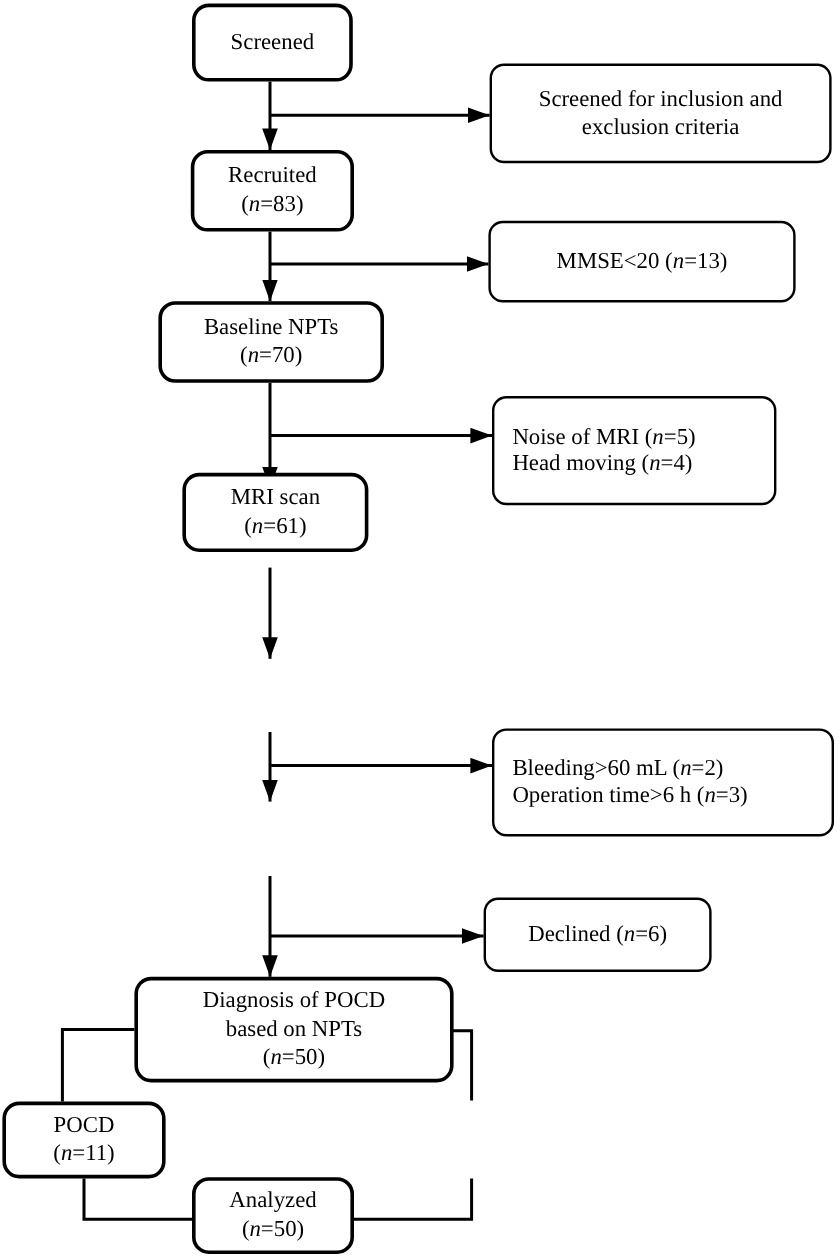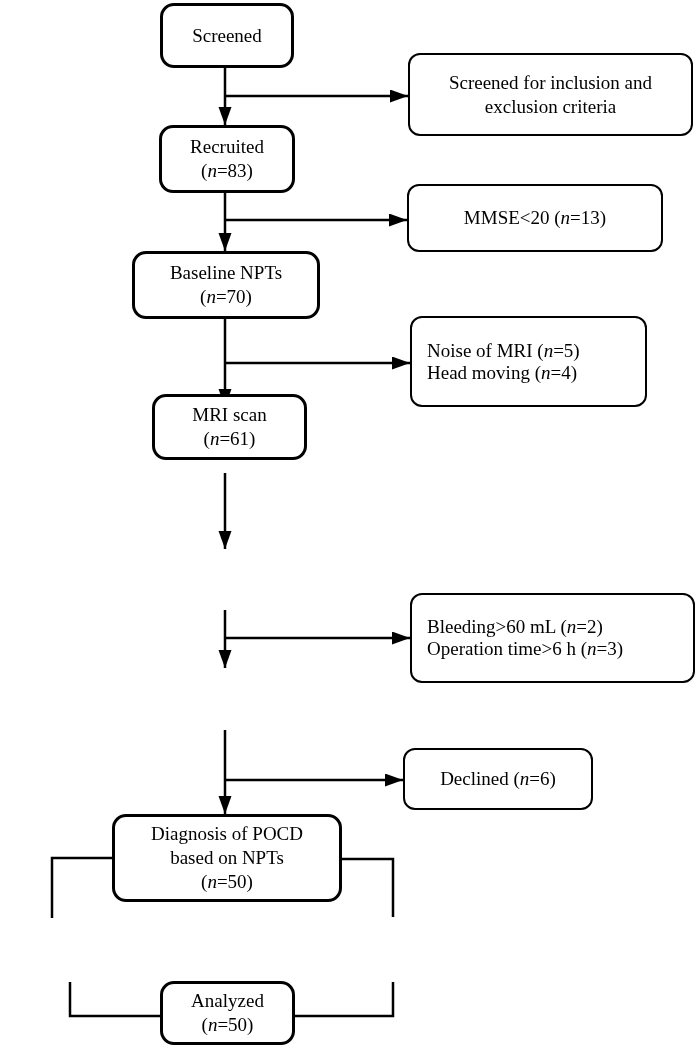--- a/index.html
+++ b/index.html
@@ -27,21 +27,21 @@
   .node {
     border: 3px solid var(--line);
     border-radius: 14px;
   }
   .sidebox {
     border: 2.5px solid var(--line);
     border-radius: 12px;
   }
   .sidebox.align-left {
     justify-content: flex-start; text-align: left;
-    padding-left: 15px; line-height: 1.14;
+    padding-left: 15px; line-height: 1.14; margin-top: 14px;
   }
   .txt i { font-style: italic; }
 </style>
 </head>
 <body>
 
 <div id="canvas">
 
   <svg id="connectors" viewBox="0 0 700 1049" xmlns="http://www.w3.org/2000/svg">
     <defs>
@@ -77,24 +77,27 @@
   <div class="node" style="left:132px;top:251px;width:188px;height:68px">
     <span class="txt">Baseline NPTs<br>(<i>n</i>=70)</span>
   </div>
 
   <div class="node" style="left:152px;top:394px;width:155px;height:66px">
     <span class="txt">MRI scan<br>(<i>n</i>=61)</span>
   </div>
 
 
 
-  <div class="node" style="left:112px;top:814px;width:230px;height:88px">
+  <div class="node" style="left:112px;top:814px;width:266px;height:88px">
     <span class="txt">Diagnosis of POCD<br>based on NPTs<br>(<i>n</i>=50)</span>
   </div>
 
+  <div class="node" style="left:2px;top:918px;width:136px;height:64px">
+    <span class="txt">POCD<br>(<i>n</i>=11)</span>
+  </div>
 
 
   <div class="node" style="left:160px;top:981px;width:135px;height:64px">
     <span class="txt">Analyzed<br>(<i>n</i>=50)</span>
   </div>
 
   <div class="sidebox" style="left:408px;top:53px;width:285px;height:83px">
     <span class="txt">Screened for inclusion and<br>exclusion criteria</span>
   </div>
 

